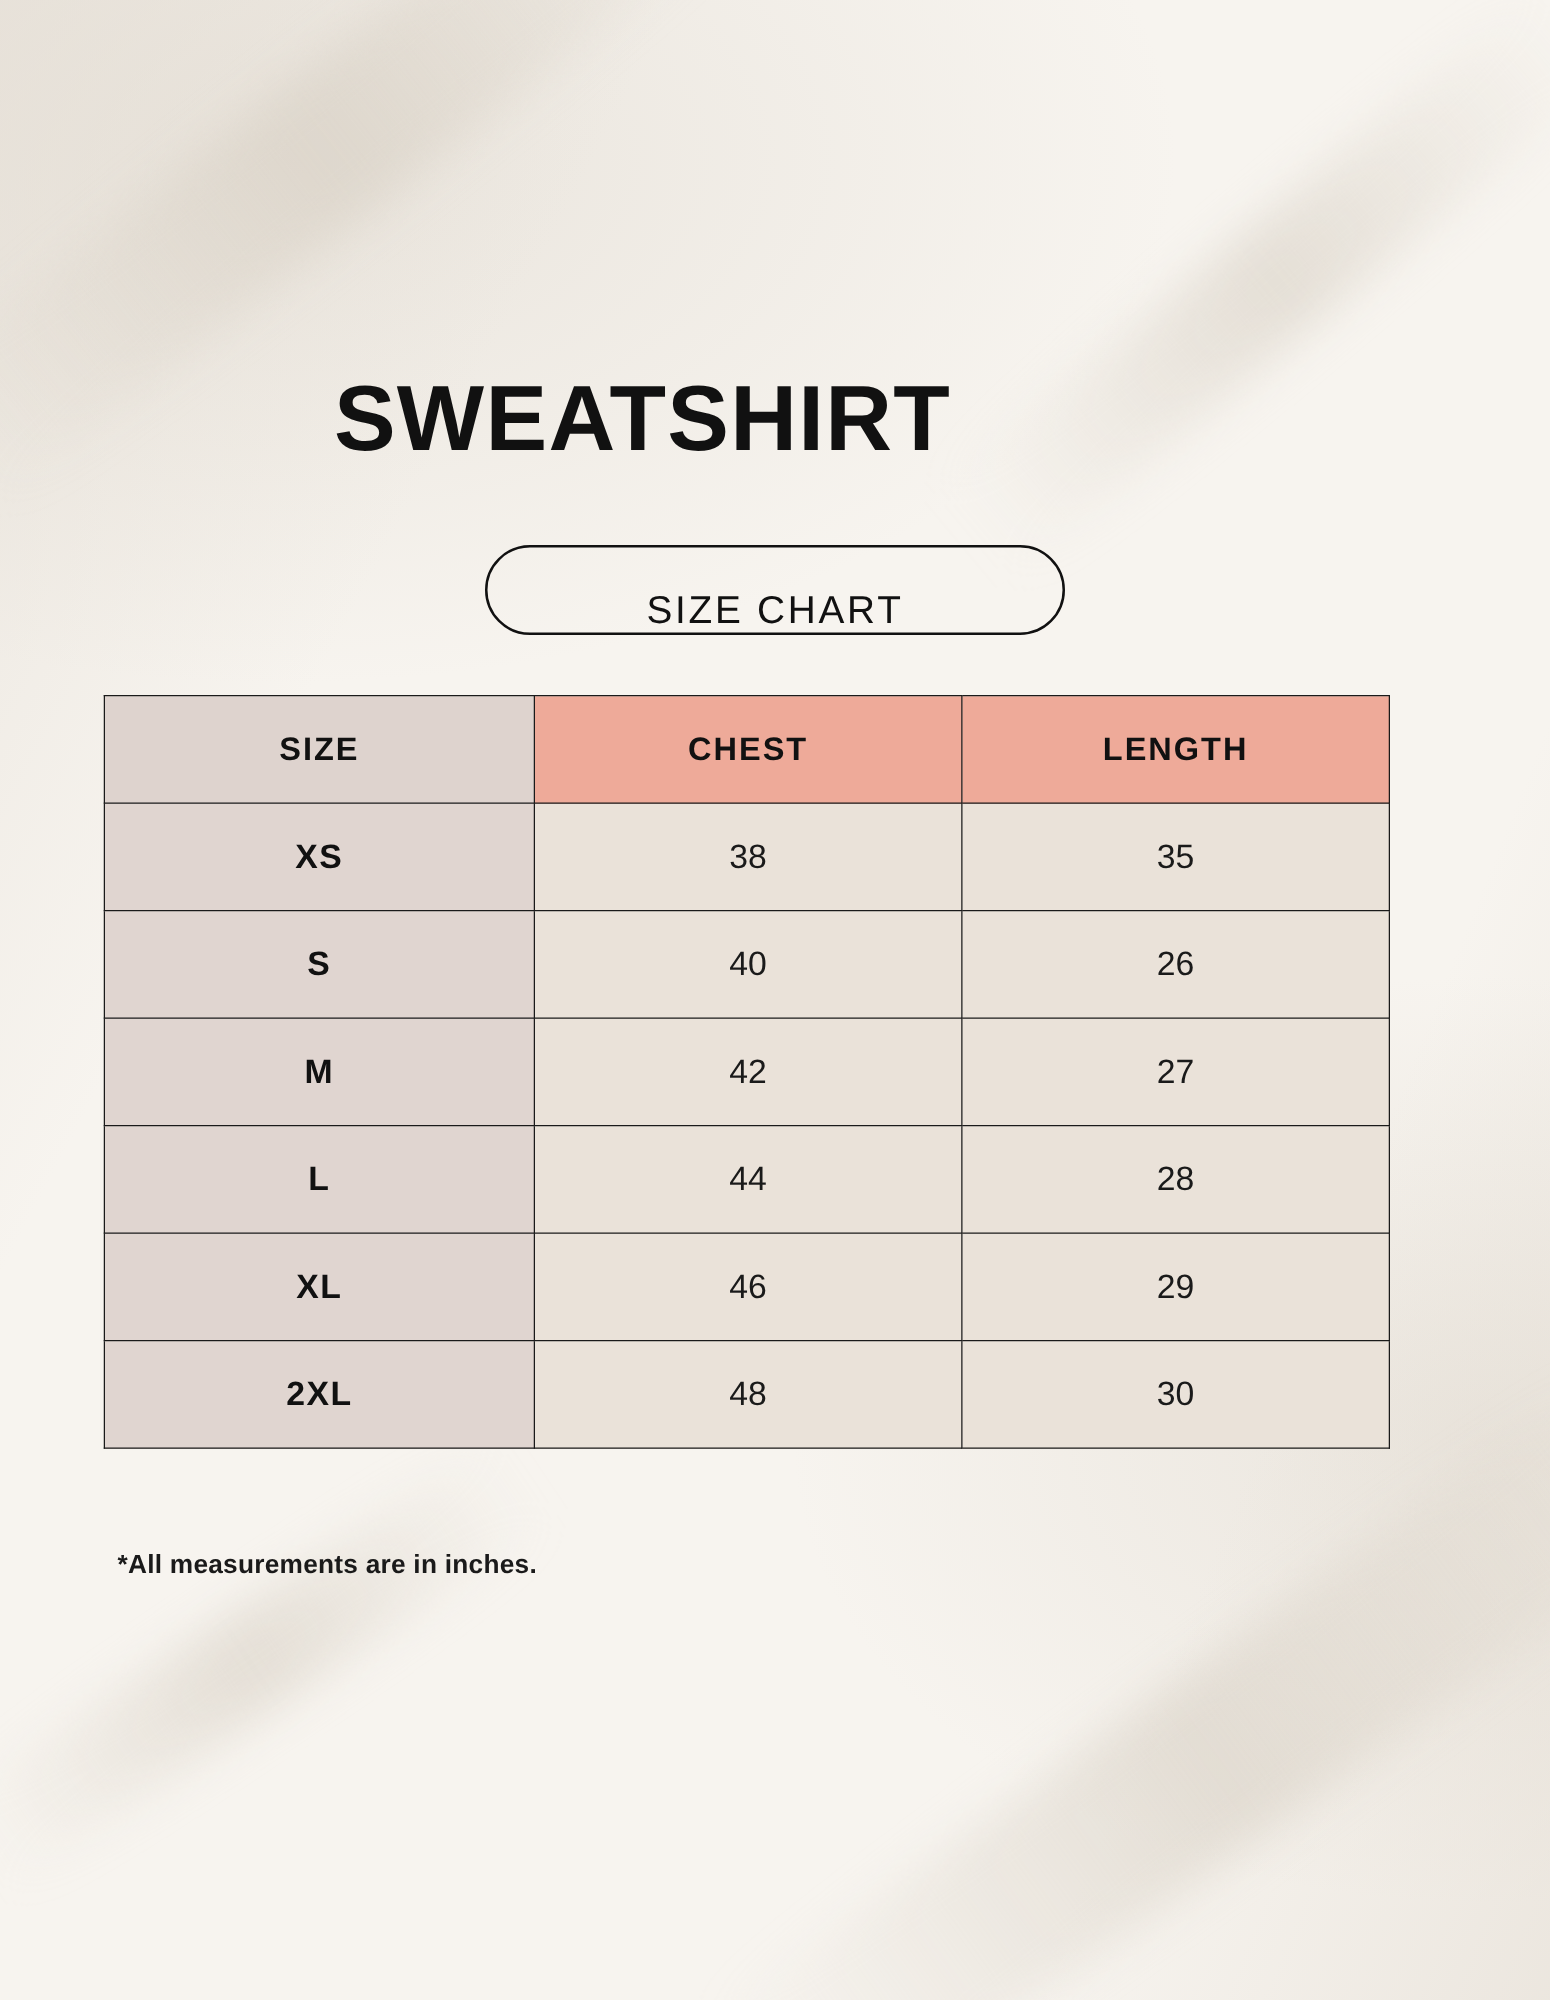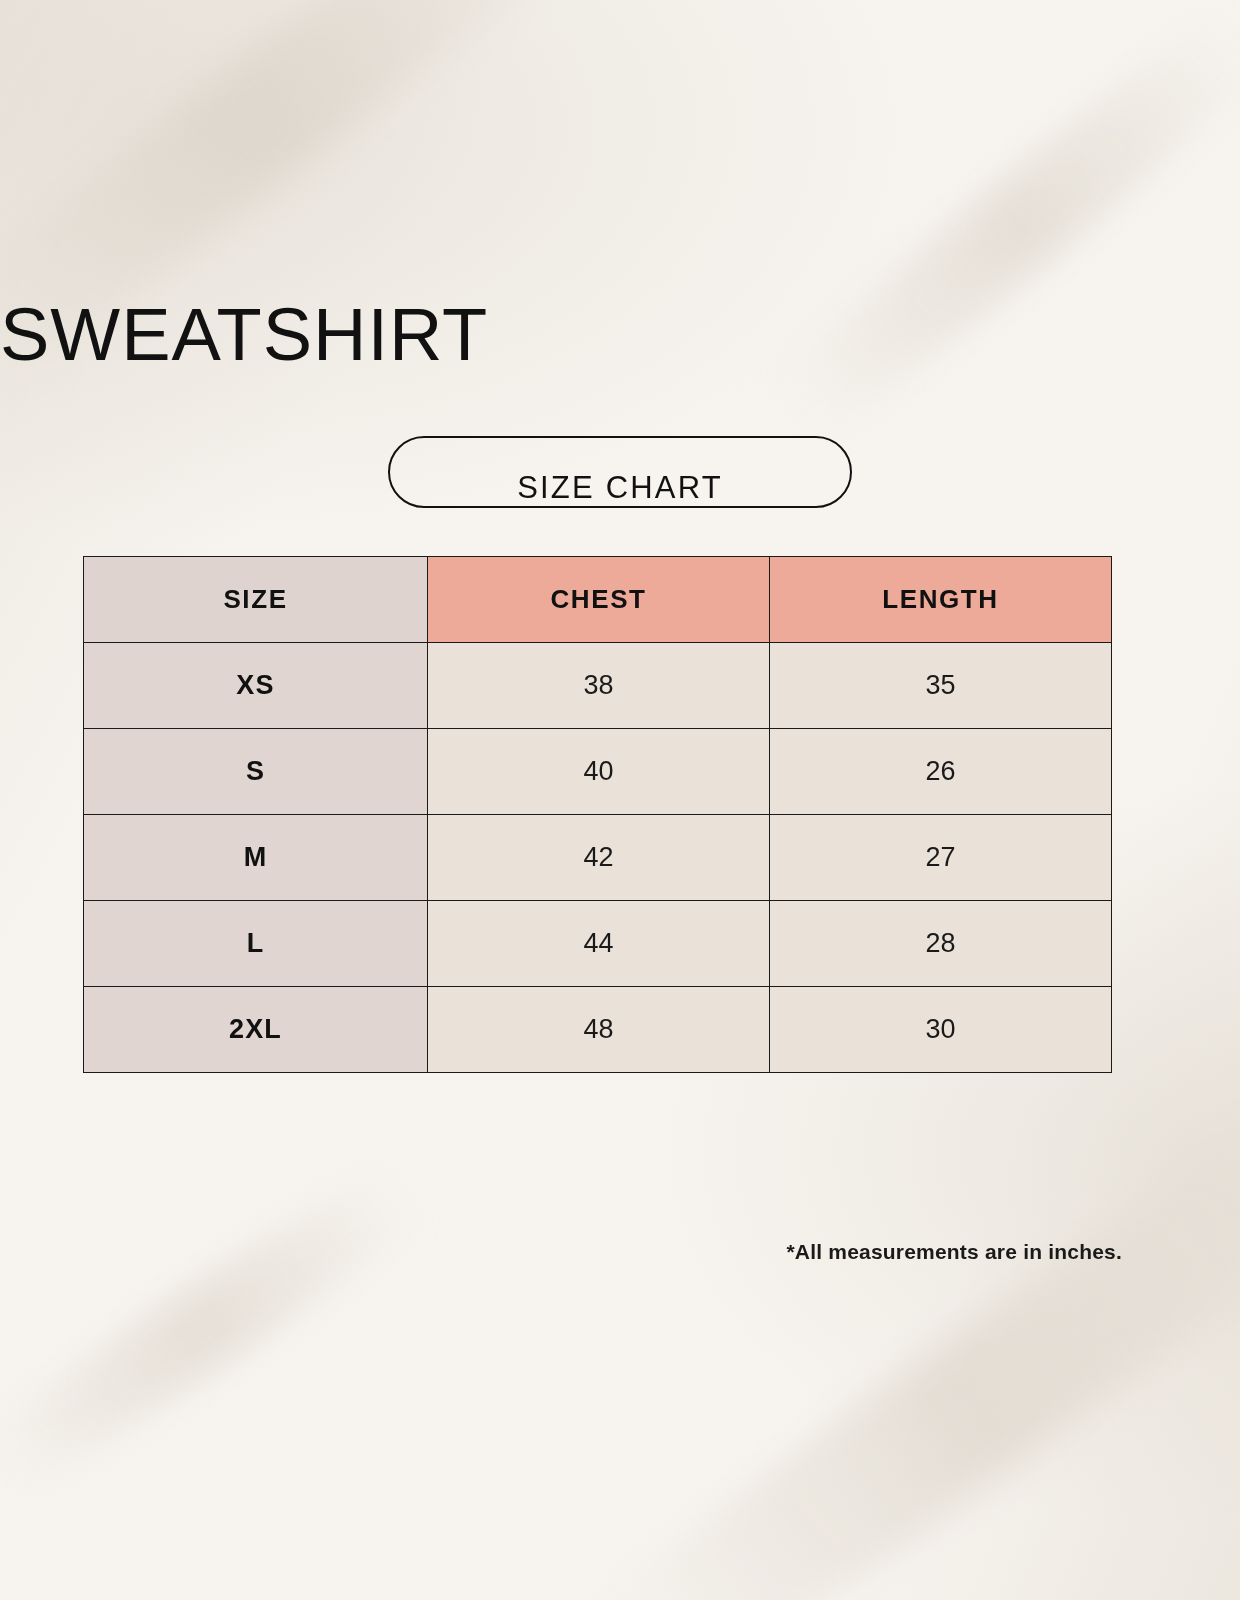--- a/index.html
+++ b/index.html
@@ -41,22 +41,23 @@
     z-index: 2;
     width: 1240px;
     height: 1600px;
   }
 
   .title {
     position: absolute;
     top: 298px;
     left: 0;
     width: 1028px;
+    text-align: center;
     font-size: 74px;
-    font-weight: 400;
+    font-weight: 700;
     letter-spacing: 1px;
     color: #111111;
     line-height: 1;
   }
 
   .pill {
     position: absolute;
     top: 436px;
     left: 50%;
     transform: translateX(-50%);
@@ -125,21 +126,21 @@
     font-weight: 400;
     color: #1a1a1a;
     margin-top: 32px;
   }
 
   .footnote {
     position: absolute;
     left: 94px;
     top: 1240px;
     width: 1028px;
-    text-align: right;
+    text-align: left;
     font-size: 21px;
     font-weight: bold;
     color: #1a1a1a;
     letter-spacing: 0.2px;
   }
 </style>
 </head>
 <body>
 
 <div class="bg-wash"></div>
@@ -185,20 +186,25 @@
           <td class="col-size">M</td>
           <td class="col-val">42</td>
           <td class="col-val">27</td>
         </tr>
         <tr>
           <td class="col-size">L</td>
           <td class="col-val">44</td>
           <td class="col-val">28</td>
         </tr>
         <tr>
+          <td class="col-size">XL</td>
+          <td class="col-val">46</td>
+          <td class="col-val">29</td>
+        </tr>
+        <tr>
           <td class="col-size">2XL</td>
           <td class="col-val">48</td>
           <td class="col-val">30</td>
         </tr>
       </tbody>
     </table>
   </div>
 
   <div class="footnote">*All measurements are in inches.</div>
 

